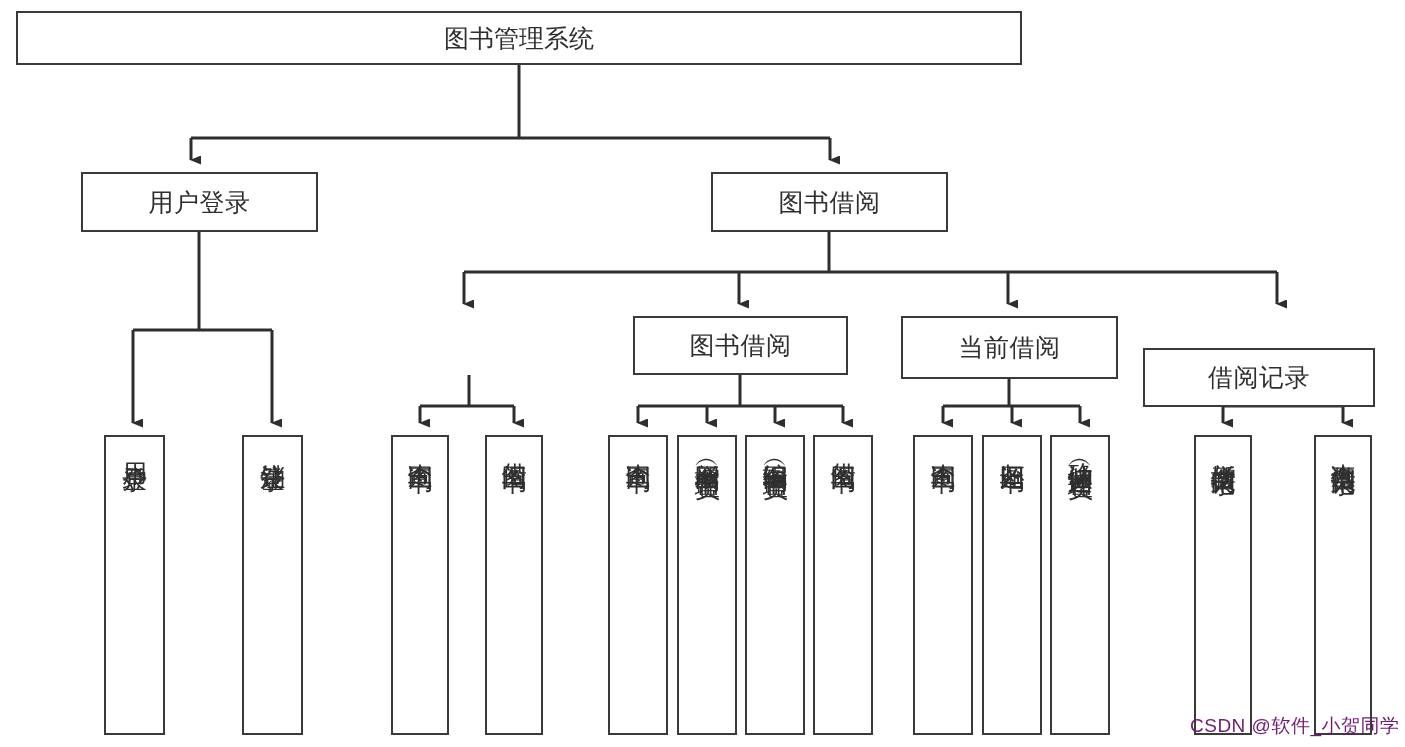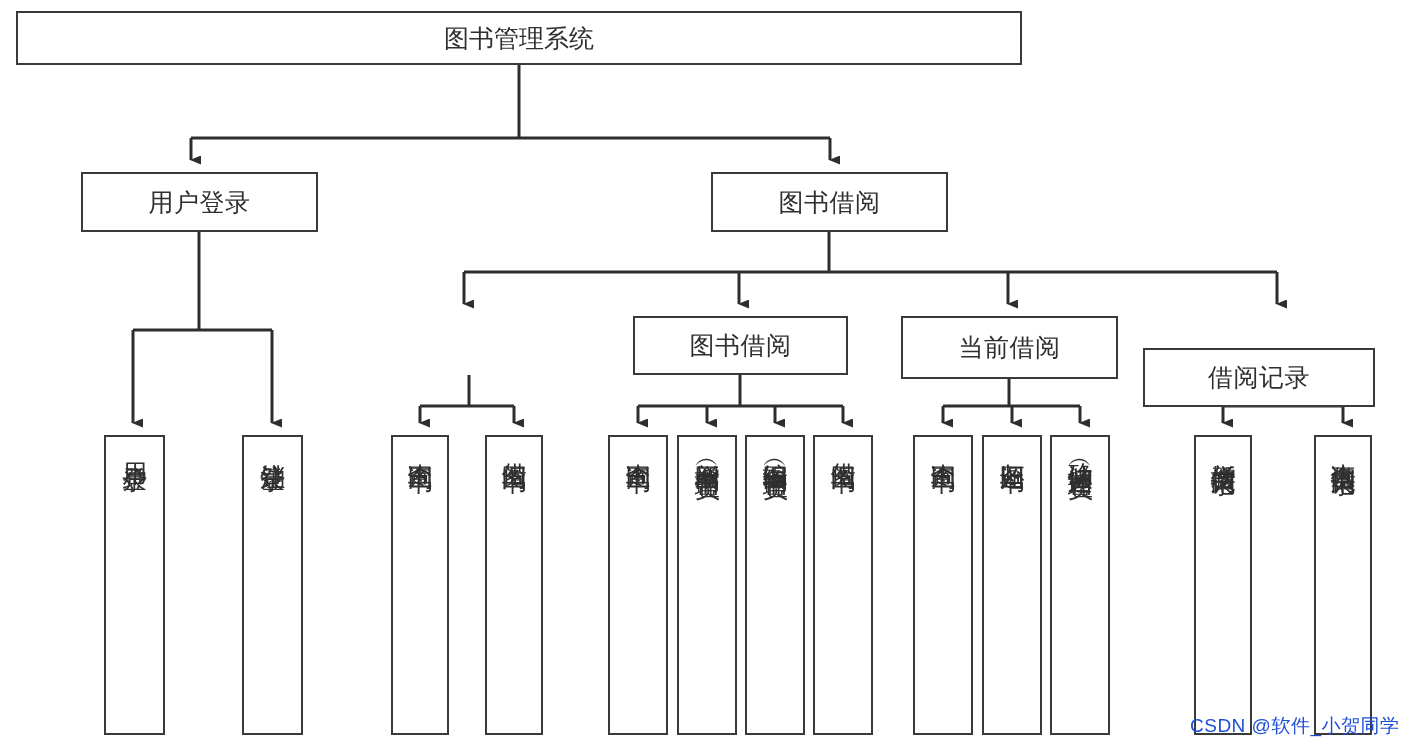--- a/index.html
+++ b/index.html
@@ -55,21 +55,21 @@
     writing-mode: vertical-rl;
     text-orientation: upright;
     line-height: 1.02;
     letter-spacing: 2px;
     white-space: nowrap;
     display: block;
   }
   .watermark {
     position: absolute;
     font-size: 19px;
-    color: #1d4ed8;
+    color: #701a75;
     letter-spacing: 0.5px;
     white-space: nowrap;
     left: 1190px;
     top: 713px;
   }
 </style>
 </head>
 <body>
 
 <div id="canvas">

